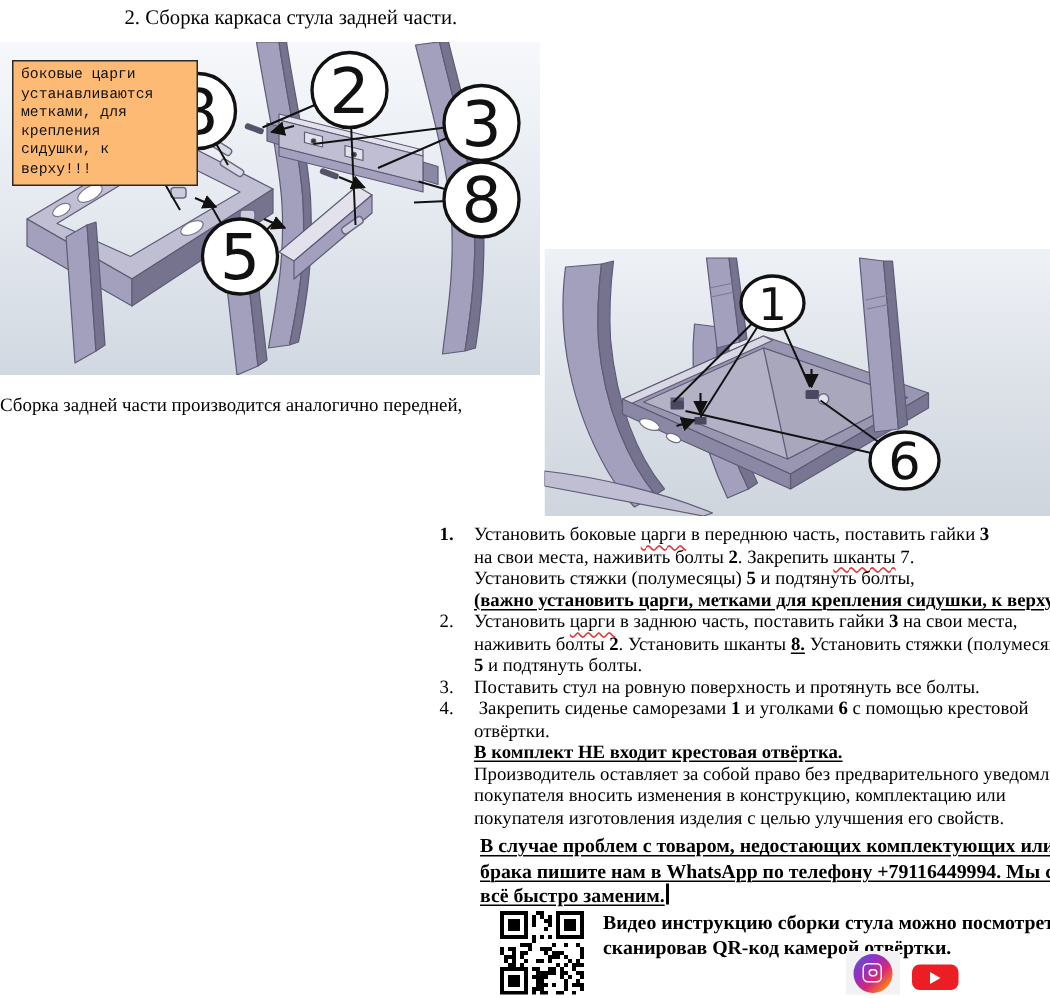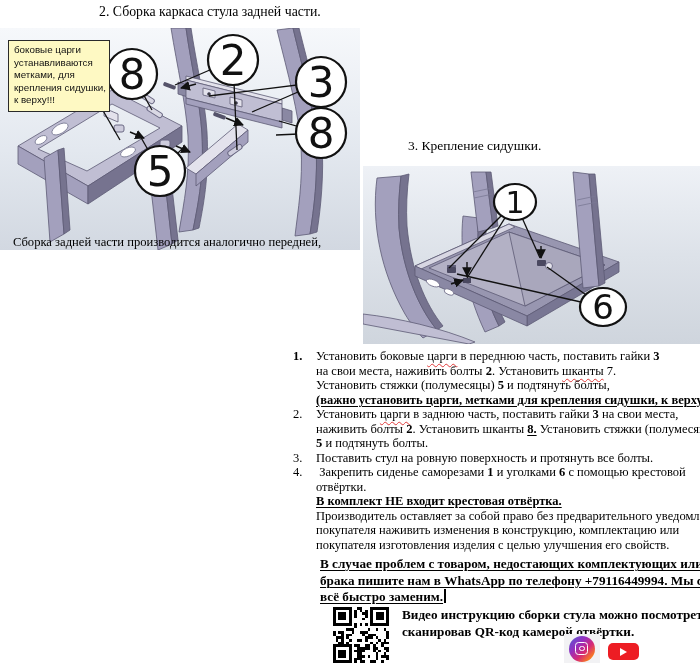--- a/index.html
+++ b/index.html
@@ -1,26 +1,26 @@
 <!DOCTYPE html>
 <html style="--pm: #a3a0bd; --pl: #c0bed3; --pd: #76738f; --ph: #e3e2ec; --sq: #e03a3a; --yt: #ed1d24;"><head>
 <meta charset="utf-8">
 <style>
   html,body{margin:0;padding:0}
   body{width:700px;height:665px;background:#fff;font-family:"Liberation Serif","DejaVu Serif",serif;color:#000}
   .page{position:relative;width:700px;height:665px;overflow:hidden;background:#fff}
   .abs{position:absolute}
-  .t1{left:99px;top:4px;font-size:13.8px}
+  .t1{left:83px;top:4px;font-size:13.8px}
   .t2{left:408px;top:138px;font-size:13.5px}
   .d1{left:0;top:28px;width:360px;height:222px}
   .d2{left:363px;top:166px;width:337px;height:178px}
   .d1 svg,.d2 svg{display:block;width:100%;height:100%}
-  .notebox{left:8px;top:40px;width:95px;border:1.4px solid #2a2a2a;background:#fef9c3;padding:3px 0 4px 5px;
-    font-family:Liberation Sans, sans-serif;font-size:9.8px;line-height:1.28;color:#111}
-  .caption{left:0;top:234px;width:334px;text-align:center;font-size:12.6px}
+  .notebox{left:8px;top:40px;width:95px;border:1.4px solid #2a2a2a;background:#fdba74;padding:3px 22px 4px 5px;
+    font-family:Liberation Mono, monospace;font-size:9.8px;line-height:1.28;color:#111}
+  .caption{left:0;top:262px;width:334px;font-size:12.6px}
   .caption .tline{line-height:16px;height:16px}
   .instr{left:293px;top:349px;width:407px;font-size:12.5px}
   .instr .item{display:flex}
   .inum{width:23px;flex:none;line-height:14.5px}
   .icontent{flex:1}
   .tline{white-space:pre;line-height:14.5px;height:14.5px}
   .contact{left:320px;top:556px;font-size:13.2px}
   .contact .tline{line-height:16.6px;height:16.6px}
   .video{left:402px;top:606px;font-size:13.2px}
   .video .tline{line-height:17px;height:17px}
@@ -160,21 +160,20 @@
       </g>
     </svg>
   </div>
 
   <div class="abs notebox">боковые царги устанавливаются метками, для крепления сидушки, к верху!!!</div>
 
   <div class="abs caption">
       <div class="tline"><span>Сборка задней части производится аналогично передней,</span></div>
     </div>
 
-  <div class="abs t2">3.   Крепление сидушки.</div>
 
   <div class="abs d2">
     <svg viewBox="0 0 337 178">
       <defs>
         <linearGradient id="g2" x1="0" y1="0" x2="0" y2="1">
           <stop offset="0" stop-color="#eef1f6"></stop>
             <stop offset=".5" stop-color="#dde2e9"></stop>
             <stop offset="1" stop-color="#cfd5dd"></stop>
         </linearGradient>
         <marker id="m2" viewBox="0 0 10 10" refX="9" refY="5" markerWidth="7" markerHeight="7" orient="auto-start-reverse">
@@ -243,21 +242,21 @@
         <text class="cnum3" x="240" y="153" text-anchor="middle">6</text>
       </g>
     </svg>
   </div>
 
   <div class="abs instr" id="instr">
       <div class="item">
         <div class="inum b">1.</div>
         <div class="icontent">
           <div class="tline"><span>Установить боковые </span><span class="sq">царги</span><span> в переднюю часть, поставить гайки </span><span class="b">3</span></div>
-          <div class="tline"><span>на свои места, наживить болты </span><span class="b">2</span><span>. Установить </span><span class="sq">шканты</span><span> 7.</span></div>
+          <div class="tline"><span>на свои места, наживить болты </span><span class="b">2</span><span>. Закрепить </span><span class="sq">шканты</span><span> 7.</span></div>
           <div class="tline"><span>Установить стяжки (полумесяцы) </span><span class="b">5</span><span> и подтянуть болты,</span></div>
           <div class="tline"><span class="b u">(важно установить царги, метками для крепления сидушки, к верху!)</span></div>
         </div>
       </div>
       <div class="item">
         <div class="inum">2.</div>
         <div class="icontent">
           <div class="tline"><span>Установить </span><span class="sq">царги</span><span> в заднюю часть, поставить гайки </span><span class="b">3</span><span> на свои места,</span></div>
           <div class="tline"><span>наживить болты </span><span class="b">2</span><span>. Установить шканты </span><span class="b u">8.</span><span> Установить стяжки (полумесяцы)</span></div>
           <div class="tline"><span class="b">5</span><span> и подтянуть болты.</span></div>
@@ -269,21 +268,21 @@
           <div class="tline"><span>Поставить стул на ровную поверхность и протянуть все болты.</span></div>
         </div>
       </div>
       <div class="item">
         <div class="inum">4.</div>
         <div class="icontent">
           <div class="tline"><span>&nbsp;Закрепить сиденье саморезами </span><span class="b">1</span><span> и уголками </span><span class="b">6</span><span> с помощью крестовой</span></div>
           <div class="tline"><span>отвёртки.</span></div>
           <div class="tline"><span class="b u">В комплект НЕ входит крестовая отвёртка.</span></div>
           <div class="tline"><span>Производитель оставляет за собой право без предварительного уведомления</span></div>
-          <div class="tline"><span>покупателя наживить изменения в конструкцию, комплектацию или</span></div>
+          <div class="tline"><span>покупателя вносить изменения в конструкцию, комплектацию или</span></div>
           <div class="tline"><span>покупателя изготовления изделия с целью улучшения его свойств.</span></div>
         </div>
       </div>
     </div>
 
   <div class="abs contact">
       <div class="tline"><span class="b u">В случае проблем с товаром, недостающих комплектующих или</span></div>
       <div class="tline"><span class="b u">брака пишите нам в WhatsApp по телефону +79116449994. Мы сами</span></div>
       <div class="tline"><span class="b u">всё быстро заменим.</span><span class="cursor"></span></div>
     </div>

